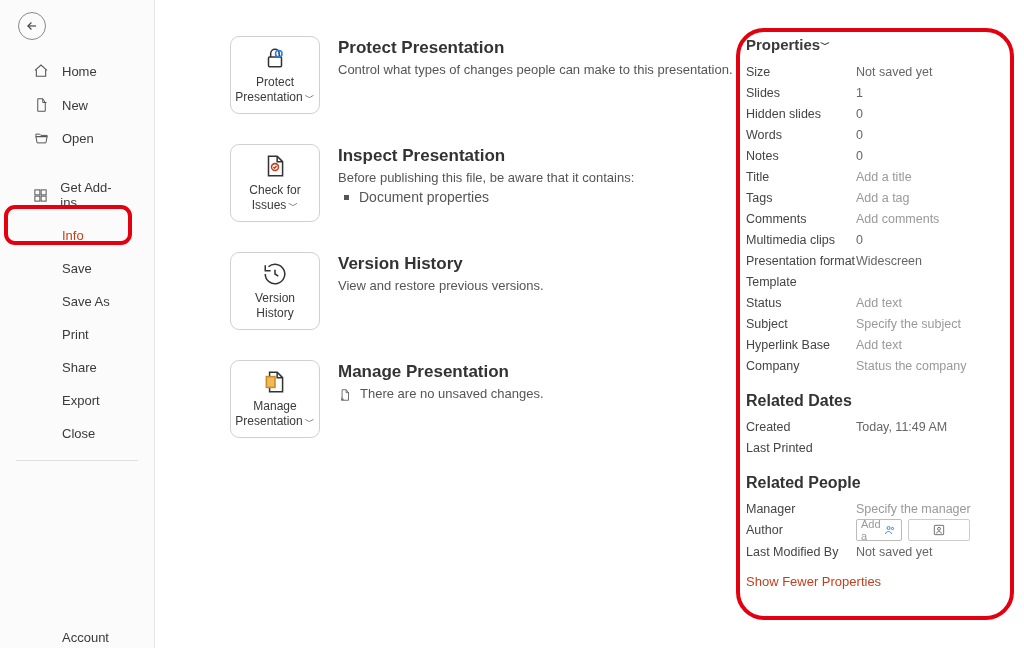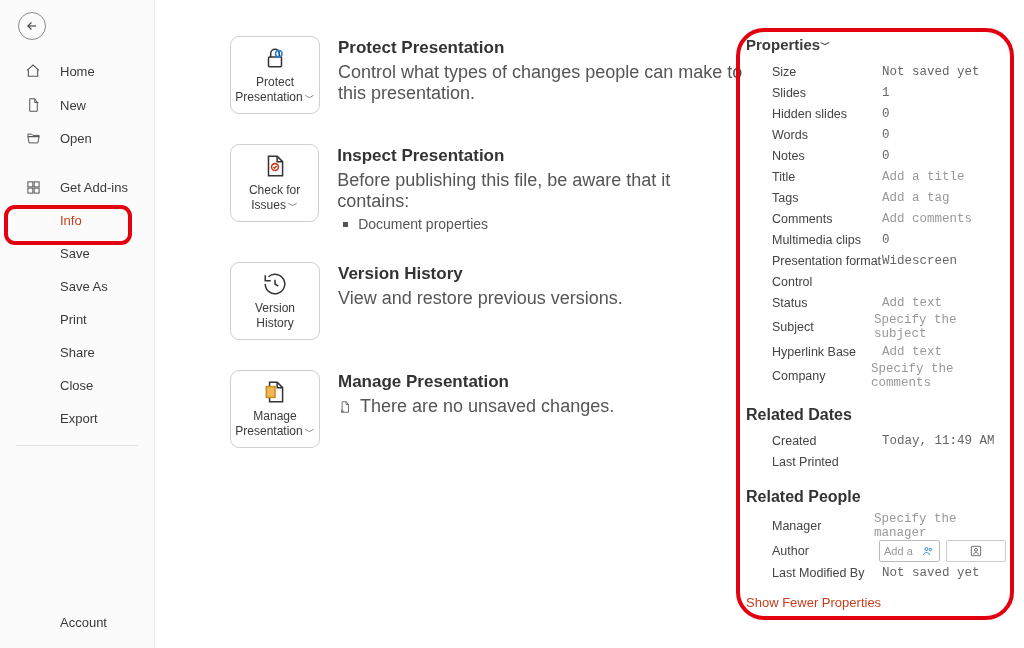--- a/index.html
+++ b/index.html
@@ -24,24 +24,24 @@
   .back-circle {
     width: 28px; height: 28px;
     border: 1px solid #888; border-radius: 50%;
     display: flex; align-items: center; justify-content: center;
     margin: 4px 0 14px 18px;
     cursor: pointer;
     color: #444;
   }
   .nav-item {
     display: flex; align-items: center;
-    padding: 9px 24px;
+    padding: 9px 32px;
     cursor: pointer;
     color: #3a3a3a;
-    gap: 18px;
+    gap: 12px;
   }
   .nav-item.selected { color: #c43e1c; }
   .nav-sep { height: 1px; background: #e0e0e0; margin: 10px 16px; }
   .nav-spacer-lg { height: 16px; }
   .nav-spacer-bottom { height: 150px; }
   .nav-icon { width: 18px; display: flex; justify-content: center; color: #555; }
 
   .main {
     position: absolute;
     left: 155px; right: 0; top: 0; bottom: 0;
@@ -53,39 +53,39 @@
   .big-btn {
     width: 90px; min-height: 78px;
     border: 1px solid #d0d0d0; border-radius: 9px;
     display: flex; flex-direction: column; align-items: center; justify-content: center;
     padding: 8px 6px; cursor: pointer; background: #fff;
     text-align: center; font-size: 12px; line-height: 1.25; gap: 4px; margin-left: 47px;
   }
   .big-btn .chev { font-size: 10px; margin-left: 2px; }
   .section-text { margin-left: 18px; padding-top: 2px; }
   .section-title { font-size: 17px; font-weight: 600; color: #333; margin-bottom: 4px; }
-  .section-desc { font-size: 18px; color: #555; }
+  .section-desc { font-size: 13px; color: #555; }
   .bullet-row { display: flex; align-items: center; gap: 10px; margin-top: 4px; font-size: 14px; color: #555; }
   .bullet { width: 5px; height: 5px; background: #555; display: inline-block; margin-left: 6px; }
   .inline-icon { color: #666; }
 
   .props {
     position: absolute;
     right: 18px; top: 36px;
     width: 260px;
   }
   .props-header { font-size: 15px; font-weight: 600; margin-bottom: 8px; cursor: pointer; display: flex; align-items: center; }
   .props-header .chev { font-size: 10px; }
   .prop-row { display: flex; align-items: center; min-height: 21px; font-size: 12.5px; }
-  .prop-label { width: 110px; color: #444; margin-left: 26px; }
-  .prop-val { color: #666; font-family: Liberation Mono, monospace; }
+  .prop-label { width: 110px; color: #444; }
+  .prop-val { color: #666; }
   .prop-val.placeholder { color: #999; }
   .sub-header { font-size: 16px; font-weight: 600; margin: 16px 0 6px; color: #333; }
   .author-input {
-    width: 62px; height: 22px; border: 1px solid #bbb; border-radius: 2px;
+    width: 46px; height: 22px; border: 1px solid #bbb; border-radius: 2px;
     font-size: 11px; padding: 0 4px; color: #999; display: flex; align-items: center;
     justify-content: space-between; gap: 2px;
   }
   .author-btn {
     width: 62px; height: 22px; border: 1px solid #ccc; border-radius: 2px;
     display: flex; align-items: center; justify-content: center; color: #666;
     cursor: pointer; margin-left: 6px;
   }
   .show-fewer { color: #c43e1c; font-size: 13px; margin-top: 12px; cursor: pointer; }
 
@@ -177,25 +177,25 @@
   <div class="nav-item">
       <span class="nav-icon"></span>
       <span>Print</span>
     </div>
   <div class="nav-item">
       <span class="nav-icon"></span>
       <span>Share</span>
     </div>
   <div class="nav-item">
       <span class="nav-icon"></span>
+      <span>Export</span>
+    </div>
+  <div class="nav-item">
+      <span class="nav-icon"></span>
       <span>Close</span>
-    </div>
-  <div class="nav-item">
-      <span class="nav-icon"></span>
-      <span>Export</span>
     </div>
 
   <div class="nav-sep"></div>
   <div class="nav-spacer-bottom"></div>
 
   <div class="nav-item">
       <span class="nav-icon"></span>
       <span>Account</span>
     </div>
   <div class="nav-item">
@@ -329,38 +329,38 @@
       </div>
     <div class="prop-row">
         <span class="prop-label">Multimedia clips</span>
         <span class="prop-val">0</span>
       </div>
     <div class="prop-row">
         <span class="prop-label">Presentation format</span>
         <span class="prop-val">Widescreen</span>
       </div>
     <div class="prop-row">
-        <span class="prop-label">Control</span>
+        <span class="prop-label">Template</span>
         <span class="prop-val"></span>
       </div>
     <div class="prop-row">
         <span class="prop-label">Status</span>
         <span class="prop-val placeholder">Add text</span>
       </div>
     <div class="prop-row">
         <span class="prop-label">Subject</span>
         <span class="prop-val placeholder">Specify the subject</span>
       </div>
     <div class="prop-row">
         <span class="prop-label">Hyperlink Base</span>
         <span class="prop-val placeholder">Add text</span>
       </div>
     <div class="prop-row">
         <span class="prop-label">Company</span>
-        <span class="prop-val placeholder">Specify the comments</span>
+        <span class="prop-val placeholder">Status the company</span>
       </div>
 
     <div class="sub-header">Related Dates</div>
     <div class="prop-row">
         <span class="prop-label">Created</span>
         <span class="prop-val">Today, 11:49 AM</span>
       </div>
     <div class="prop-row">
         <span class="prop-label">Last Printed</span>
         <span class="prop-val"></span>

